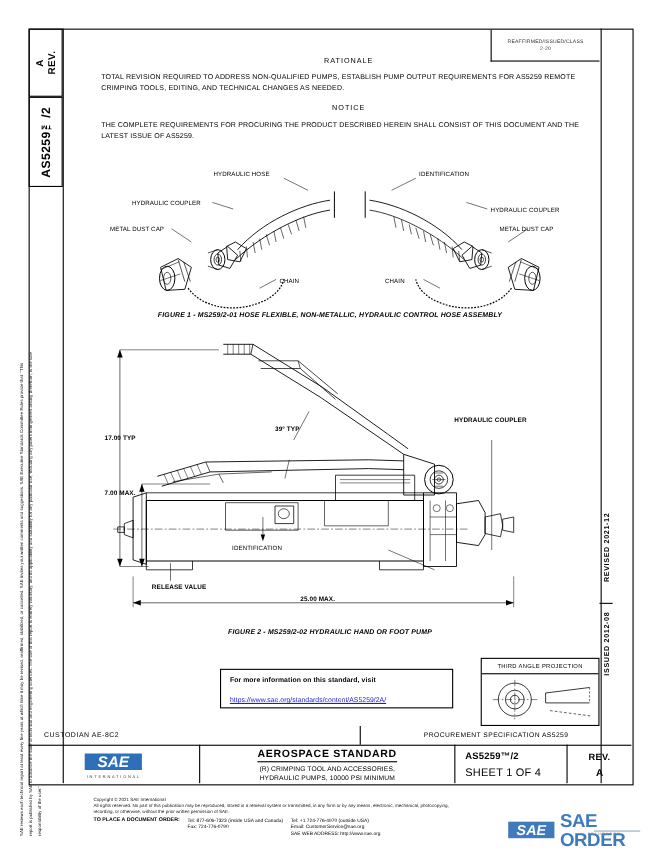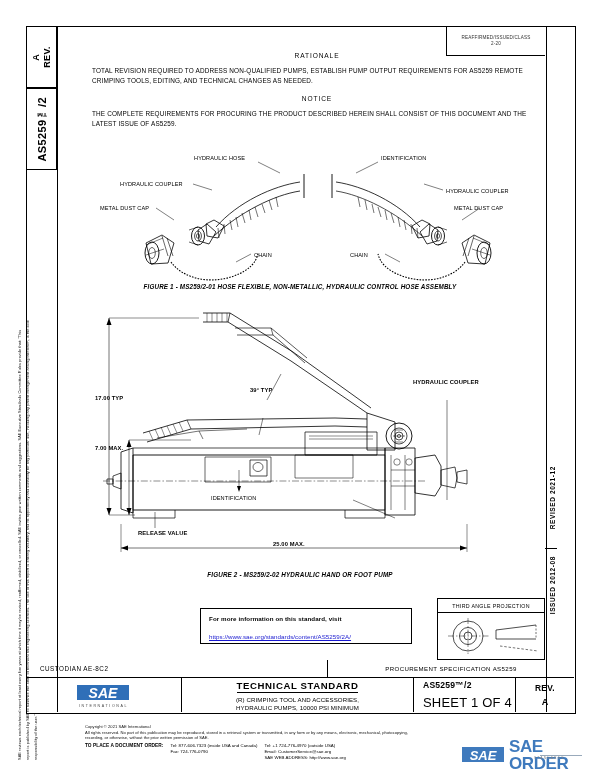--- a/index.html
+++ b/index.html
@@ -88,21 +88,21 @@
   .tb .logo{left:0;width:156px;border-right:1.4px solid #000;
             display:flex;align-items:center;justify-content:center;}
   .tb .mid{left:156px;width:232px;border-right:1.4px solid #000;
            display:flex;flex-direction:column;align-items:center;padding-top:3px;}
   .tb .mid .as{font-size:9.6px;font-weight:bold;letter-spacing:.6px;
                border-bottom:1.2px solid #000;padding-bottom:1px;}
   .tb .mid .sub{font-size:6.1px;line-height:8.2px;text-align:center;margin-top:3px;letter-spacing:.1px;}
   .tb .num{left:388px;width:102px;border-right:1.4px solid #000;
            display:flex;flex-direction:column;justify-content:center;padding-left:9px;}
   .tb .num .n1{font-size:8.6px;font-weight:bold;letter-spacing:.2px;}
-  .tb .num .n2{font-size:13px;margin-top:5px;letter-spacing:.2px;}
+  .tb .num .n2{font-size:10px;margin-top:5px;letter-spacing:.2px;}
   .tb .rev{left:490px;width:58px;display:flex;flex-direction:column;
            align-items:center;justify-content:center;}
   .tb .rev .r1{font-size:8.4px;font-weight:bold;letter-spacing:.3px;}
   .tb .rev .r2{font-size:9px;font-weight:bold;margin-top:4px;}
 
   
   .saelogo{display:flex;flex-direction:column;align-items:center;}
   .saelogo .intl{font-size:3.6px;letter-spacing:1.6px;color:#444;margin-top:1px;}
 
   
@@ -423,21 +423,21 @@
       <div class="cell logo">
         <div class="saelogo">
           <svg width="54" height="21" viewBox="0 0 54 21">
             <rect x="0" y="3" width="52" height="15" fill="#2f6fb8"></rect>
             <text x="26" y="15.5" text-anchor="middle" font-family="Liberation Sans, sans-serif" font-size="14" font-weight="bold" font-style="italic" fill="#ffffff">SAE</text>
           </svg>
           <div class="intl">INTERNATIONAL</div>
         </div>
       </div>
       <div class="cell mid">
-        <div class="as">TECHNICAL STANDARD</div>
+        <div class="as">AEROSPACE STANDARD</div>
         <div class="sub" style="white-space:pre-line">(R) CRIMPING TOOL AND ACCESSORIES,
 HYDRAULIC PUMPS, 10000 PSI MINIMUM</div>
       </div>
       <div class="cell num">
         <div class="n1">AS5259™/2</div>
         <div class="n2">SHEET 1 OF 4</div>
       </div>
       <div class="cell rev">
         <div class="r1">REV.</div>
         <div class="r2">A</div>

